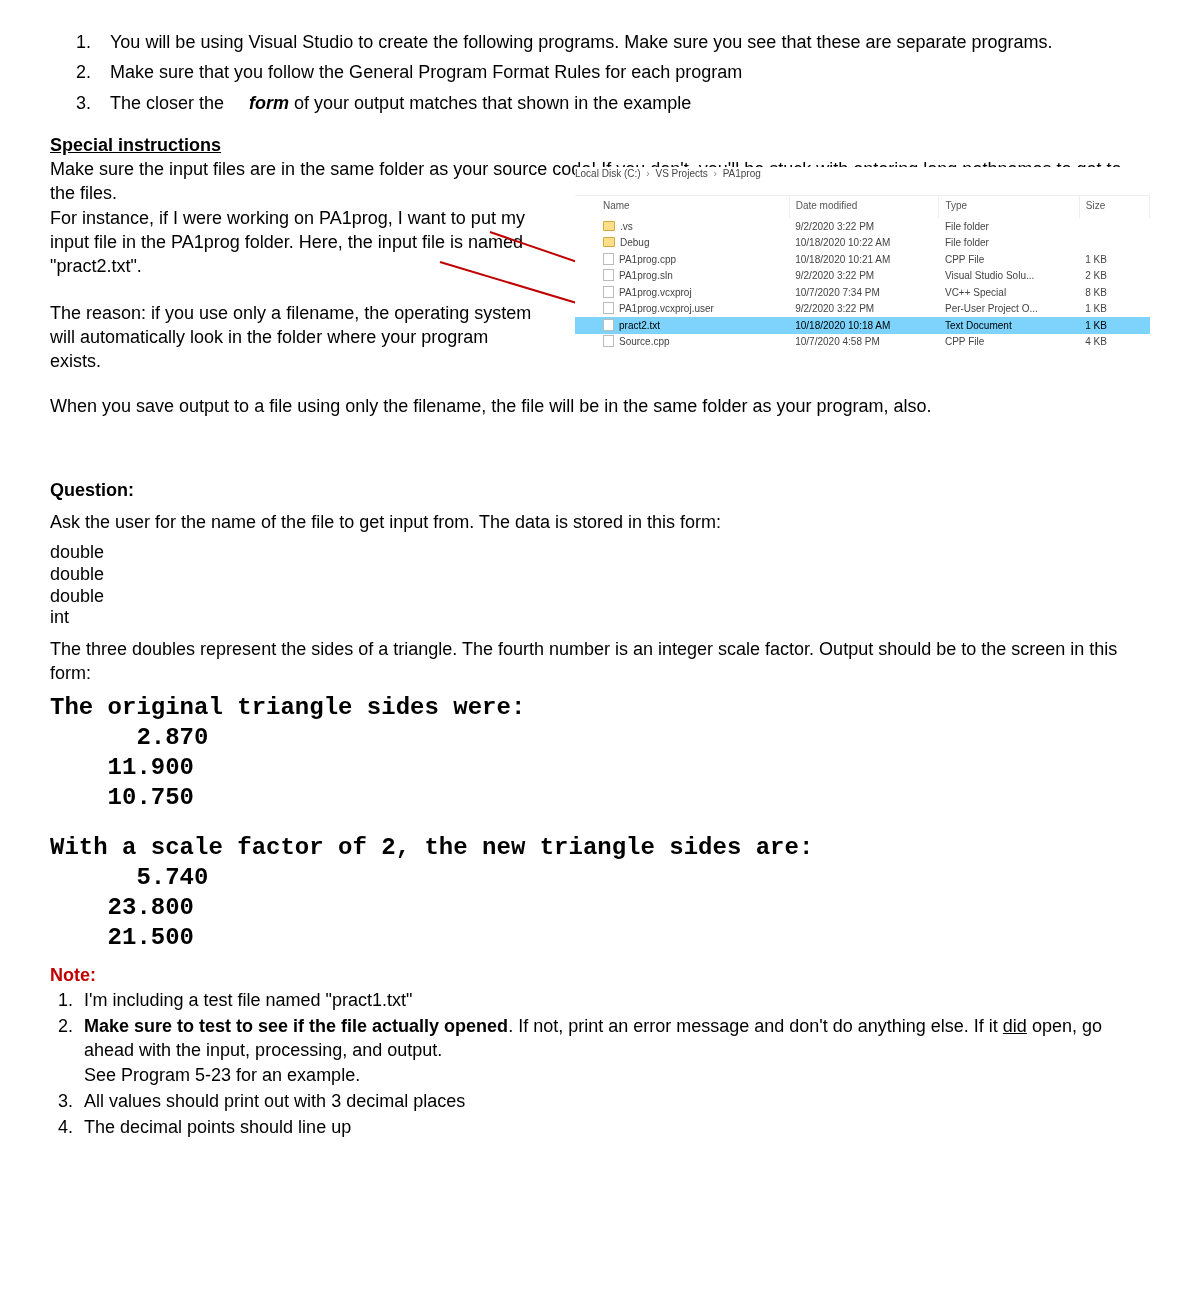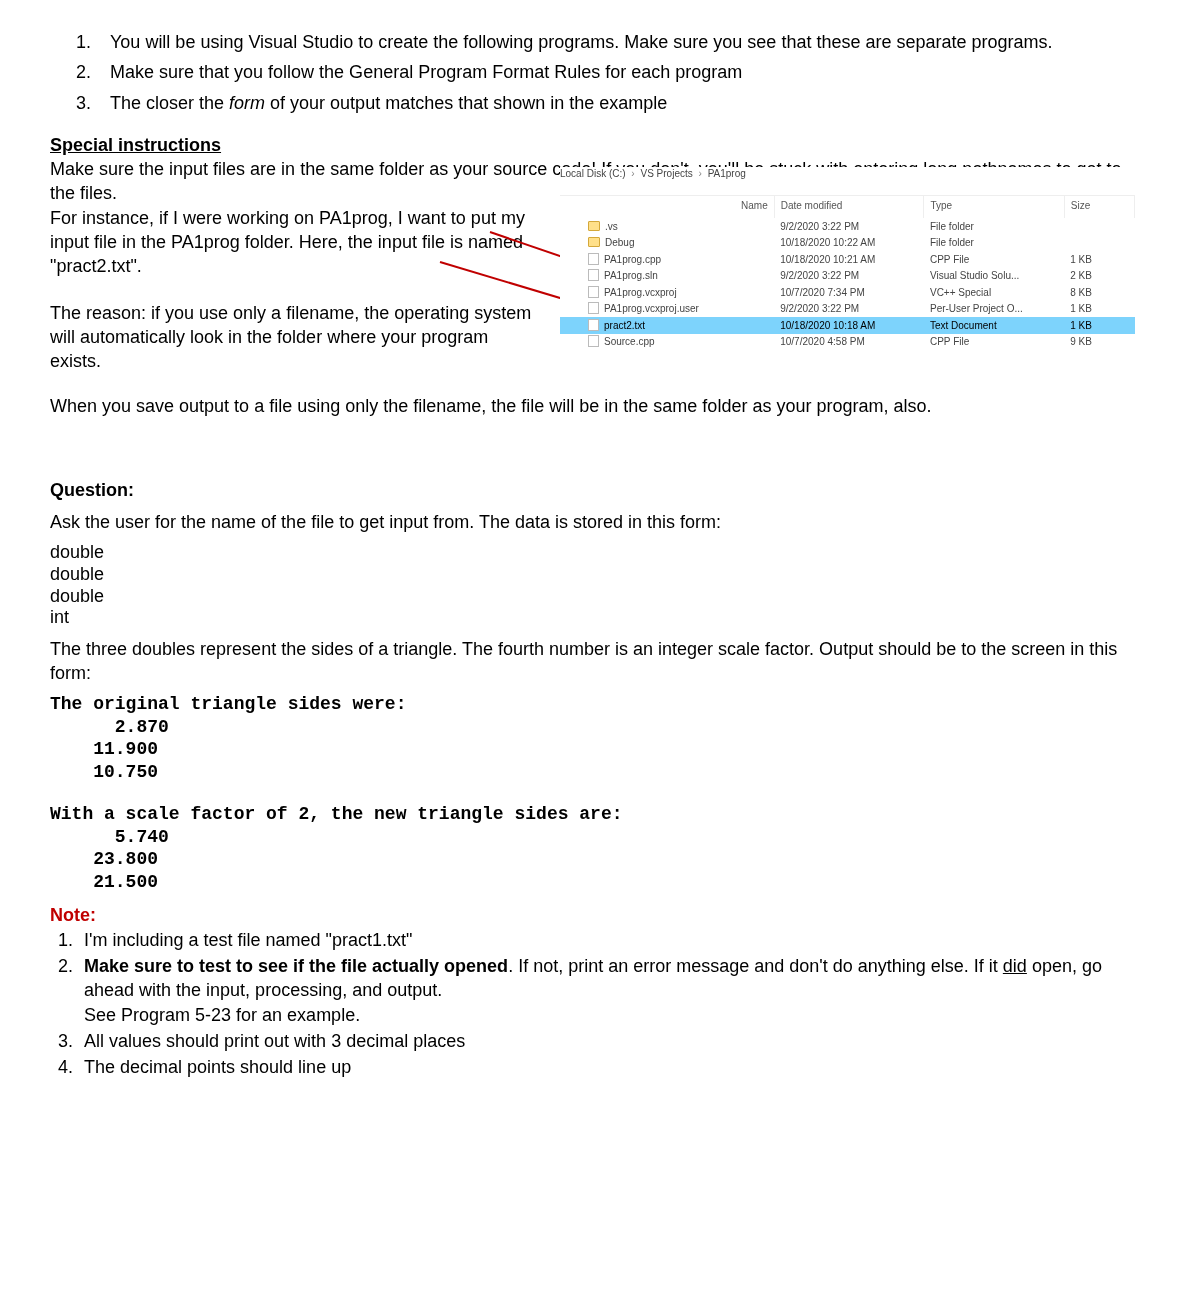--- a/index.html
+++ b/index.html
@@ -24,21 +24,21 @@
     font-weight: bold;
     text-decoration: underline;
     margin-top: 18px;
   }
   .para-wrap { position: relative; }
   .special-para { margin: 0; }
   .left-col { width: 490px; }
   .explorer {
     position: absolute;
     top: 10px;
-    left: 510px;
+    left: 525px;
     width: 575px;
     font-size: 10px;
     color: #555;
     background: #fff;
   }
   .breadcrumb { font-size: 10px; color: #444; margin-bottom: 14px; }
   .breadcrumb .sep { color: #888; margin: 0 3px; }
   .explorer-table {
     width: 100%;
     border-collapse: collapse;
@@ -93,37 +93,37 @@
   .question-heading {
     font-weight: bold;
     margin-top: 60px;
     margin-bottom: 6px;
   }
   .data-form { margin: 4px 0 4px 0; font-weight: normal; }
   .data-form div { line-height: 1.2; }
   .mono {
     font-family: "Courier New", Courier, monospace;
     font-weight: bold;
-    font-size: 18px;
+    font-size: 24px;
     white-space: pre;
     margin: 6px 0;
     line-height: 1.25;
   }
   .note-label { color: #c00000; font-weight: bold; }
   ol.note-list {
     margin: 0;
     padding-left: 28px;
     display: inline-block;
     vertical-align: top;
   }
   ol.note-list li { padding-left: 6px; margin-bottom: 2px; }
   .note-wrap { display: flex; margin-top: 10px; flex-direction: column; }
   .note-wrap .note-label { margin-right: 10px; }
   .underline { text-decoration: underline; }
-  .bolditalic { font-weight: normal; font-style: italic; }
+  .bolditalic { font-weight: bold; font-style: italic; margin-left: 20px; }
 </style>
 </head>
 <body>
 
 <ol class="top-list">
   <li>You will be using Visual Studio to create the following programs. Make sure you see that these are separate programs.</li>
   <li>Make sure that you follow the General Program Format Rules for each program</li>
   <li>
     <span>The closer the </span><span class="bolditalic">form</span><span> of your output matches that shown in the example</span>
   </li>
@@ -157,21 +157,21 @@
     <div class="breadcrumb">
       <span>Local Disk (C:)</span>
       <span class="sep">›</span>
       <span>VS Projects</span>
       <span class="sep">›</span>
       <span>PA1prog</span>
     </div>
     <table class="explorer-table">
       <thead>
         <tr>
-          <th style="width:185px; padding-left:28px;text-align:right;">Name</th>
+          <th style="width:185px; padding-left:28px;">Name</th>
           <th style="width:140px;">Date modified</th>
           <th style="width:130px;">Type</th>
           <th style="width:60px;">Size</th>
         </tr>
       </thead>
       <tbody id="explorer-body">
           <tr>
             <td class="name-cell"><span class="folder-icon"></span><span>.vs</span></td>
             <td>9/2/2020 3:22 PM</td>
             <td>File folder</td>
@@ -210,21 +210,21 @@
           <tr class="selected">
             <td class="name-cell"><span class="file-icon"></span><span>pract2.txt</span></td>
             <td>10/18/2020 10:18 AM</td>
             <td>Text Document</td>
             <td class="col-size">1 KB</td>
           </tr>
           <tr>
             <td class="name-cell"><span class="file-icon"></span><span>Source.cpp</span></td>
             <td>10/7/2020 4:58 PM</td>
             <td>CPP File</td>
-            <td class="col-size">9 KB</td>
+            <td class="col-size">4 KB</td>
           </tr>
         </tbody>
     </table>
   </div>
 </div>
 
 <p style="margin-top:20px;">When you save output to a file using only the filename, the file will be in the same folder as your program, also.</p>
 
 <div class="question-heading">Question:</div>
 <p style="margin:8px 0;">Ask the user for the name of the file to get input from. The data is stored in this form:</p>

